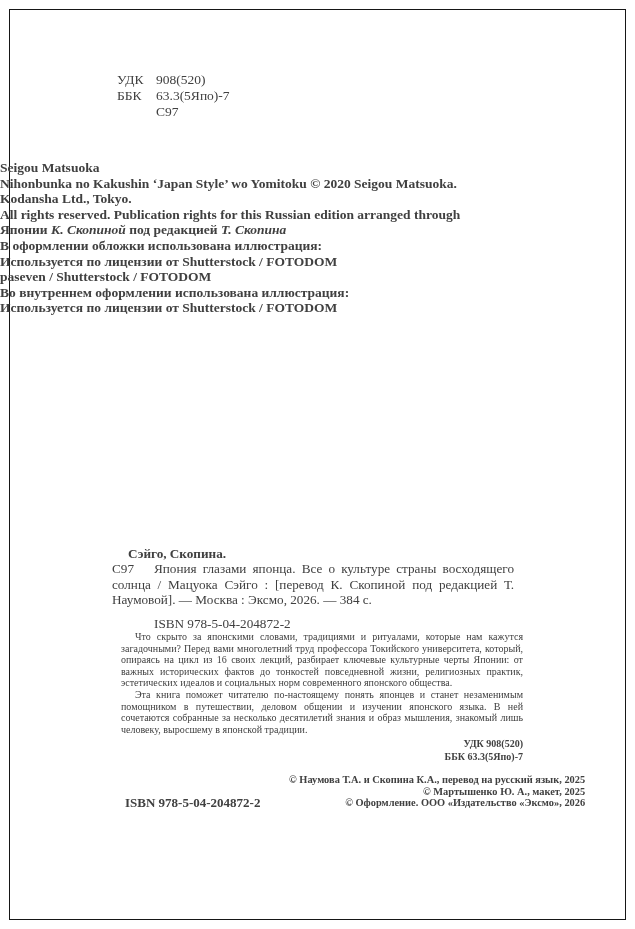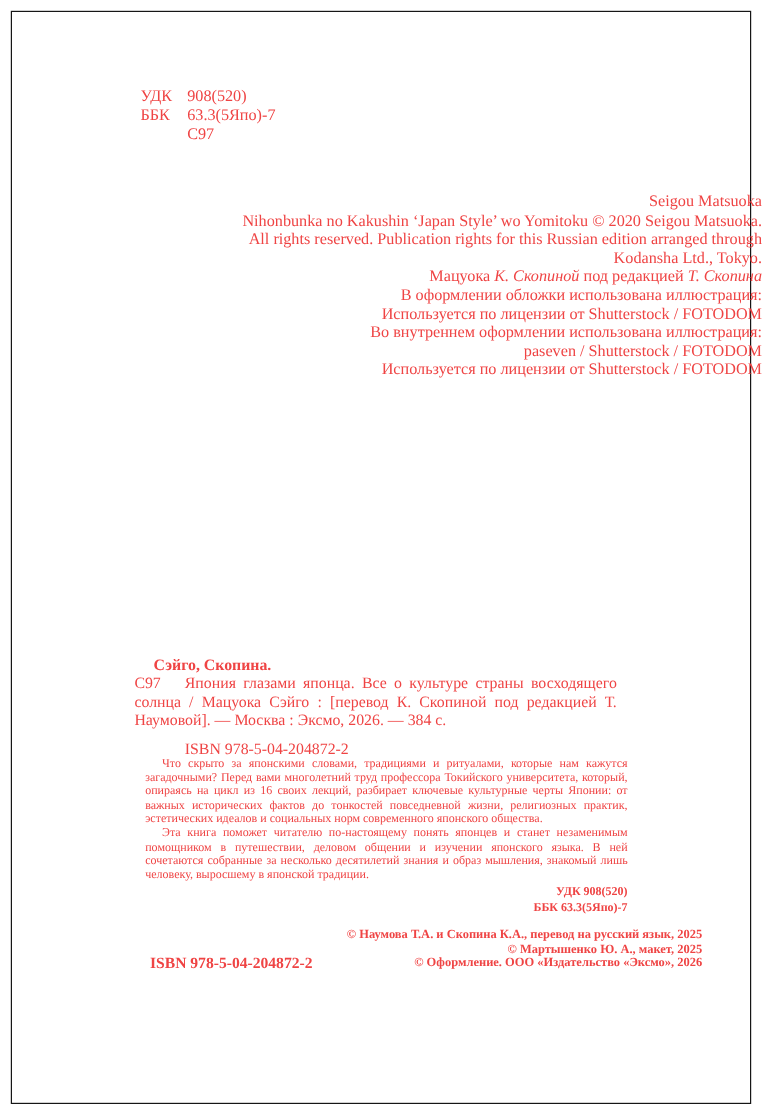--- a/index.html
+++ b/index.html
@@ -7,21 +7,21 @@
     margin: 0;
     padding: 0;
     background: #ffffff;
   }
   .page {
     position: relative;
     width: 635px;
     height: 929px;
     background: #ffffff;
     font-family: "Liberation Serif", "DejaVu Serif", serif;
-    color: #ef4444;
+    color: #404040;
     overflow: hidden;
   }
   .border-frame {
     position: absolute;
     inset: 9px;
     border: 1.5px solid #161616;
     pointer-events: none;
   }
 
   
@@ -36,23 +36,24 @@
     display: inline-block;
     width: 39px;
   }
 
   
   .center-block {
     position: absolute;
     top: 160px;
     left: 0;
     width: 635px;
-    text-align: right;
+    text-align: left;
     font-size: 13.5px;
     line-height: 15.6px;
+    font-weight: bold;
   }
   .center-block p { margin: 0; }
   .author-line { margin-bottom: 14px; }
   .rights-para { margin-bottom: 16px; }
   .rights-para span { display: block; }
   .translation-line { margin-bottom: 17px; }
   .credit-block { margin-bottom: 17px; }
   .credit-block span { display: block; }
 
   
@@ -138,39 +139,39 @@
     <div class="codes-row">
       <span class="code-label"></span><span>С97</span>
     </div>
   </div>
 
   <div class="center-block">
     <p class="author-line">Seigou Matsuoka</p>
 
     <p class="rights-para">
       <span>Nihonbunka no Kakushin ‘Japan Style’ wo Yomitoku © 2020 Seigou Matsuoka.</span>
+      <span>Kodansha Ltd., Tokyo.</span>
       <span>All rights reserved. Publication rights for this Russian edition arranged through</span>
-      <span>Kodansha Ltd., Tokyo.</span>
     </p>
 
     <p class="translation-line">
-      <span>Мацуока</span>
+      <span>Японии</span>
       <i>К. Скопиной</i>
       <span>под редакцией</span>
       <i>Т. Скопина</i>
     </p>
 
     <p class="credit-block">
       <span>В оформлении обложки использована иллюстрация:</span>
       <span>Используется по лицензии от Shutterstock / FOTODOM</span>
     </p>
 
     <p class="credit-block">
+      <span>paseven / Shutterstock / FOTODOM</span>
       <span>Во внутреннем оформлении использована иллюстрация:</span>
-      <span>paseven / Shutterstock / FOTODOM</span>
       <span>Используется по лицензии от Shutterstock / FOTODOM</span>
     </p>
   </div>
 
   <div class="cip">
     <p class="cip-heading">Сэйго, Скопина.</p>
     <div class="cip-desc">
       <span class="cip-code-hang">С97</span><span>Япония глазами японца. Все о культуре страны восходящего солнца / Мацуока Сэйго : [перевод К. Скопиной под редакцией Т. Наумовой].  — Москва : Эксмо, 2026. — 384 с.</span>
     </div>
     <p class="cip-isbn">ISBN 978-5-04-204872-2</p>

